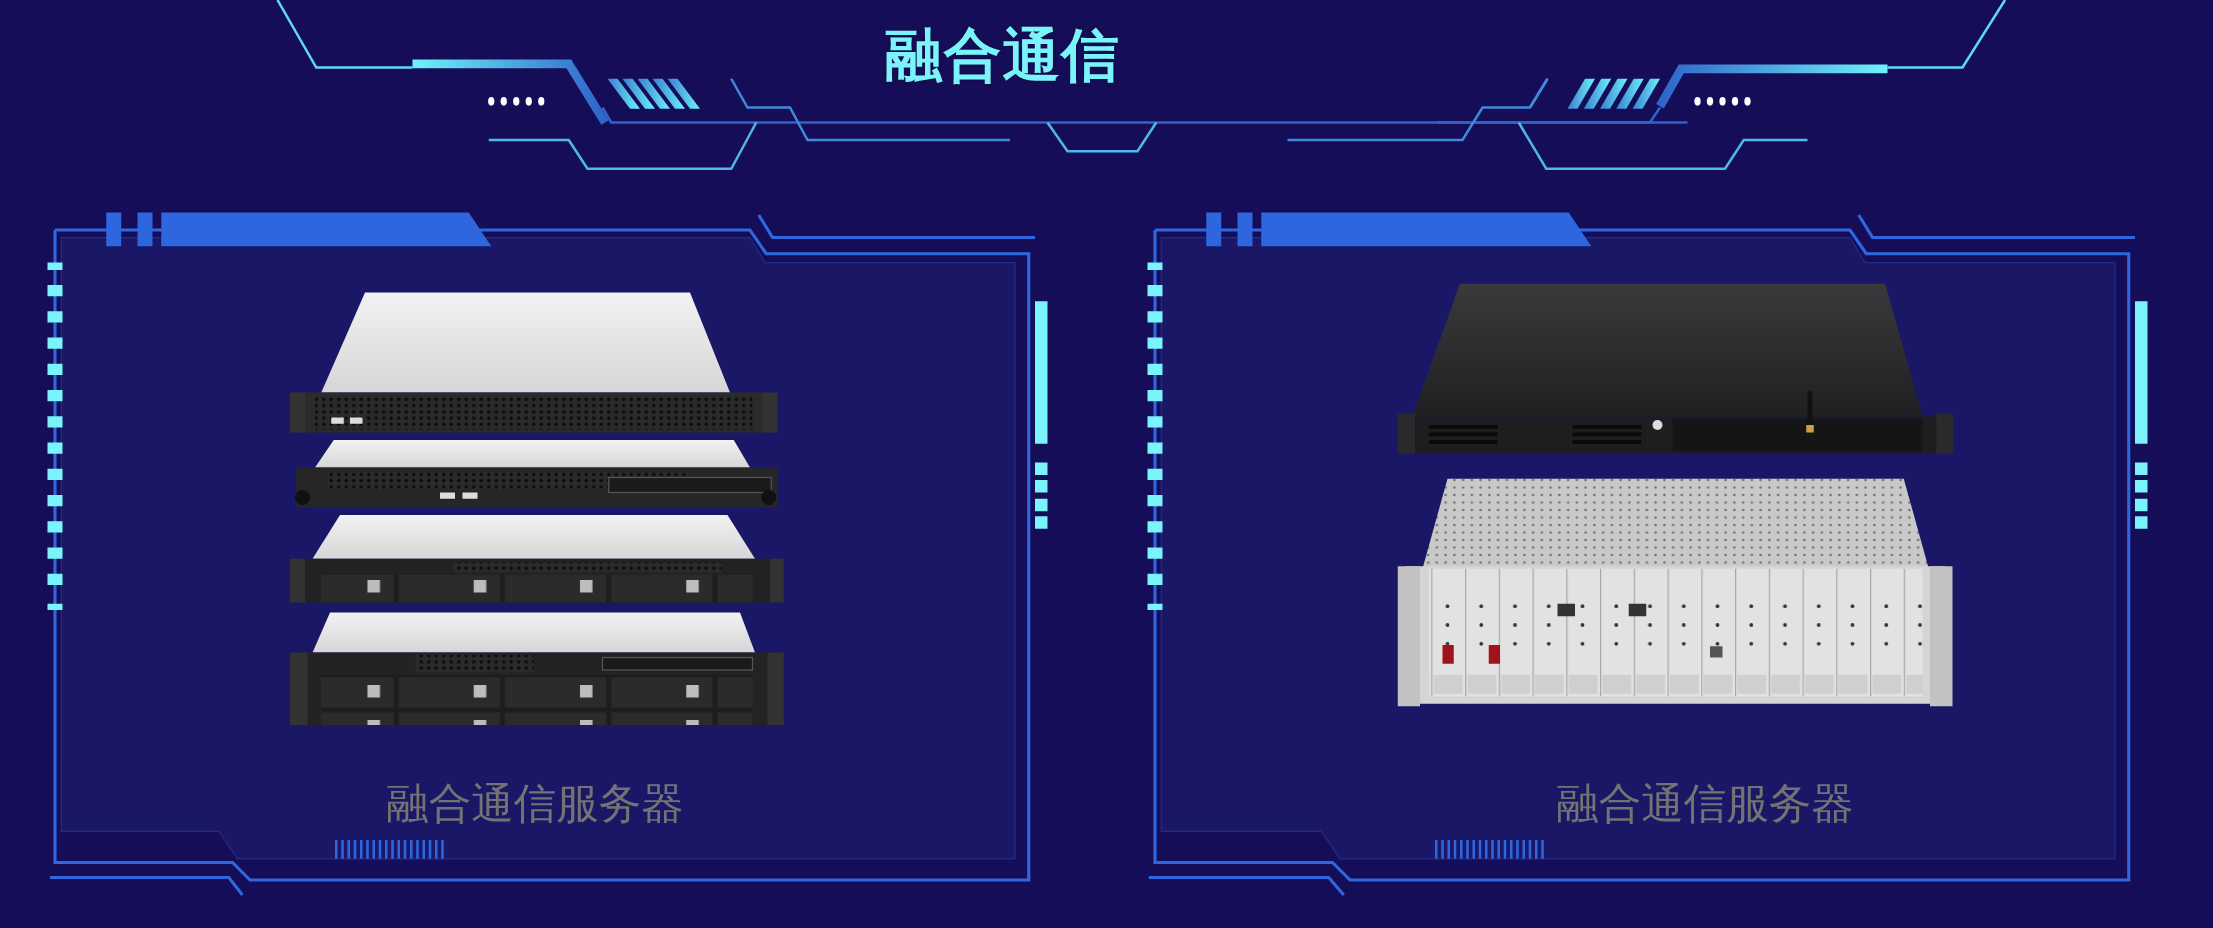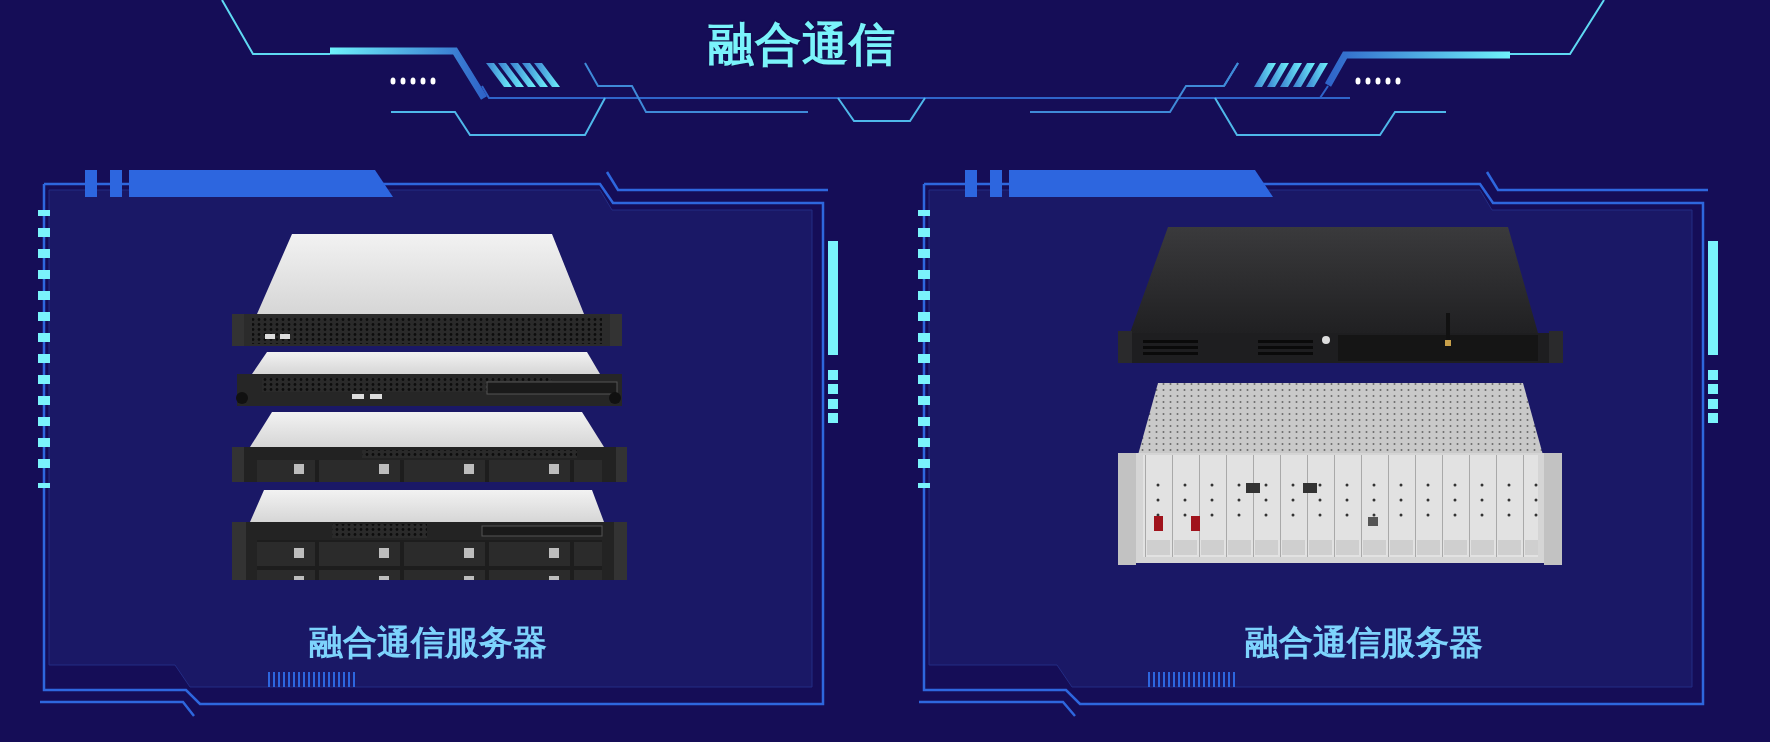--- a/index.html
+++ b/index.html
@@ -10,21 +10,21 @@
     position:relative;
   }
   svg.deco { position:absolute; left:0; top:0; }
   .main-title {
     position:absolute; left:0; width:1604px; top:14px;
     text-align:center; color:#7af3fb;
     font-size:46px; font-weight:bold; letter-spacing:1px;
     text-shadow:0 0 2px rgba(0,0,0,0.4);
   }
   .panel-title {
-    position:absolute; color:#7dd3fc; font-size:34px; font-weight:bold;
+    position:absolute; color:#737373; font-size:34px; font-weight:normal;
     white-space:nowrap;
   }
   .product-img { position:absolute; }
 </style>
 </head>
 <body>
 
 <svg class="deco" width="1770" height="140">
   <defs>
     <linearGradient id="gL" x1="0" x2="1">

